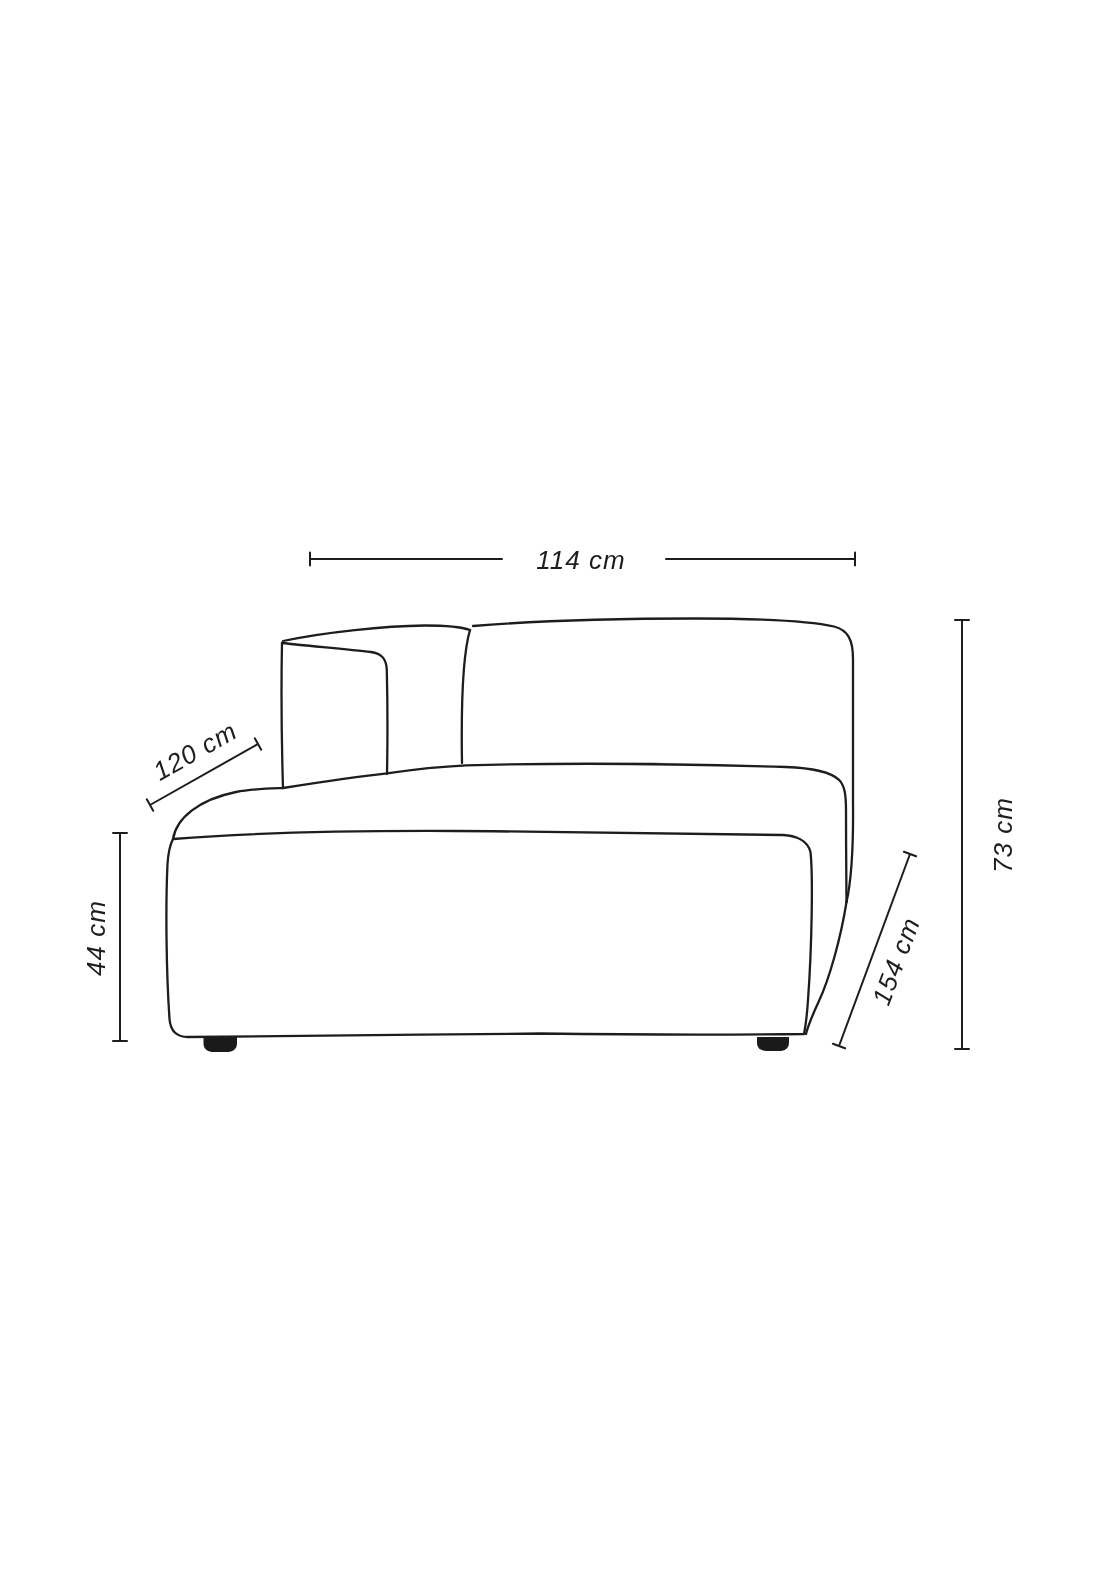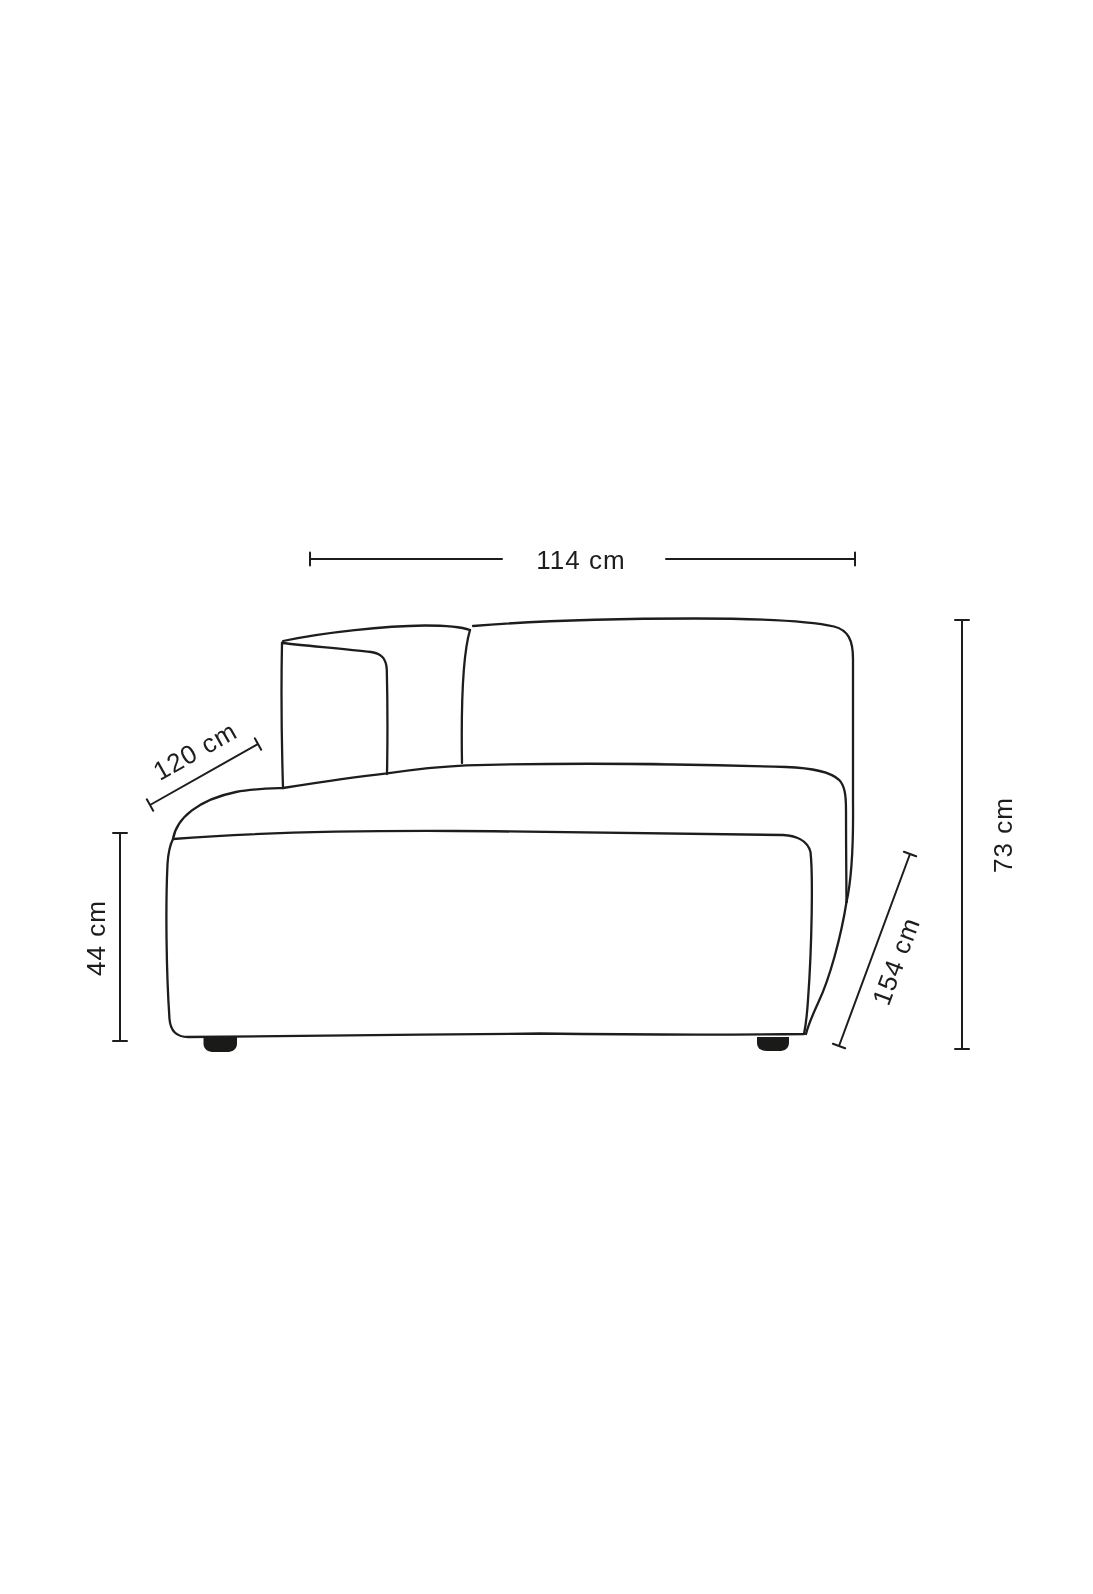--- a/index.html
+++ b/index.html
@@ -6,20 +6,21 @@
     margin: 0;
     padding: 0;
     background: #ffffff;
   }
   .canvas {
     position: relative;
     width: 1093px;
     height: 1594px;
     background: var(--bg-color, #ffffff);
     overflow: hidden;
+    font-style: italic;
   }
   svg.diagram {
     display: block;
     width: 1093px;
     height: 1594px;
   }
   .outline {
     fill: none;
     stroke: var(--line-color, #1d1d1b);
     stroke-width: 2.3;

